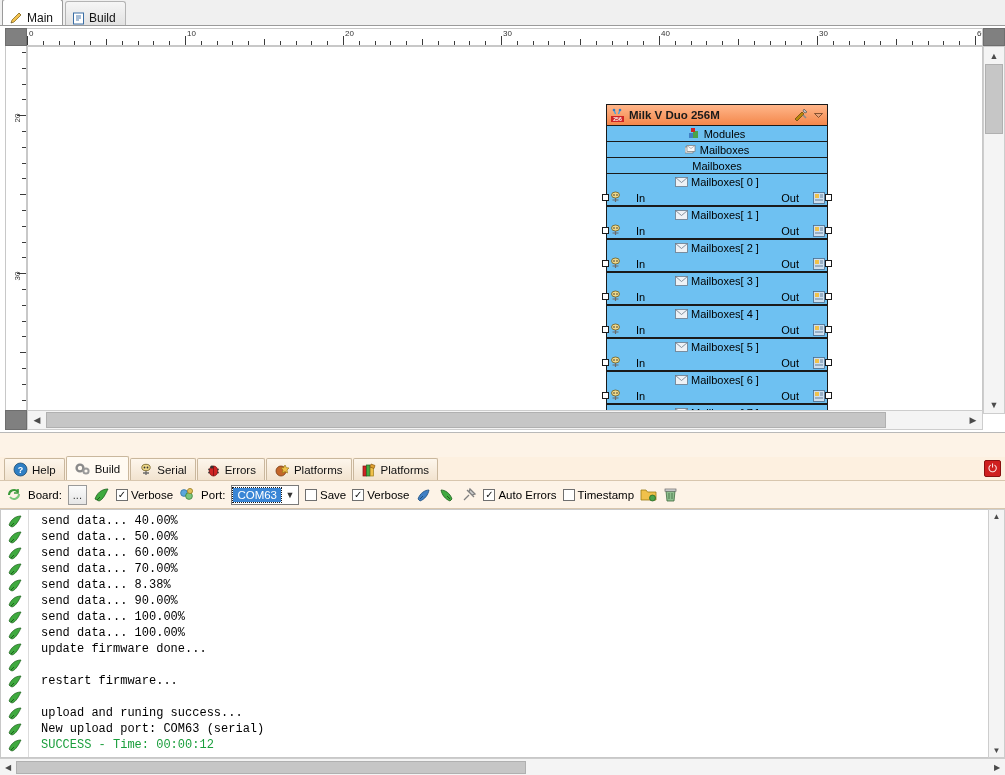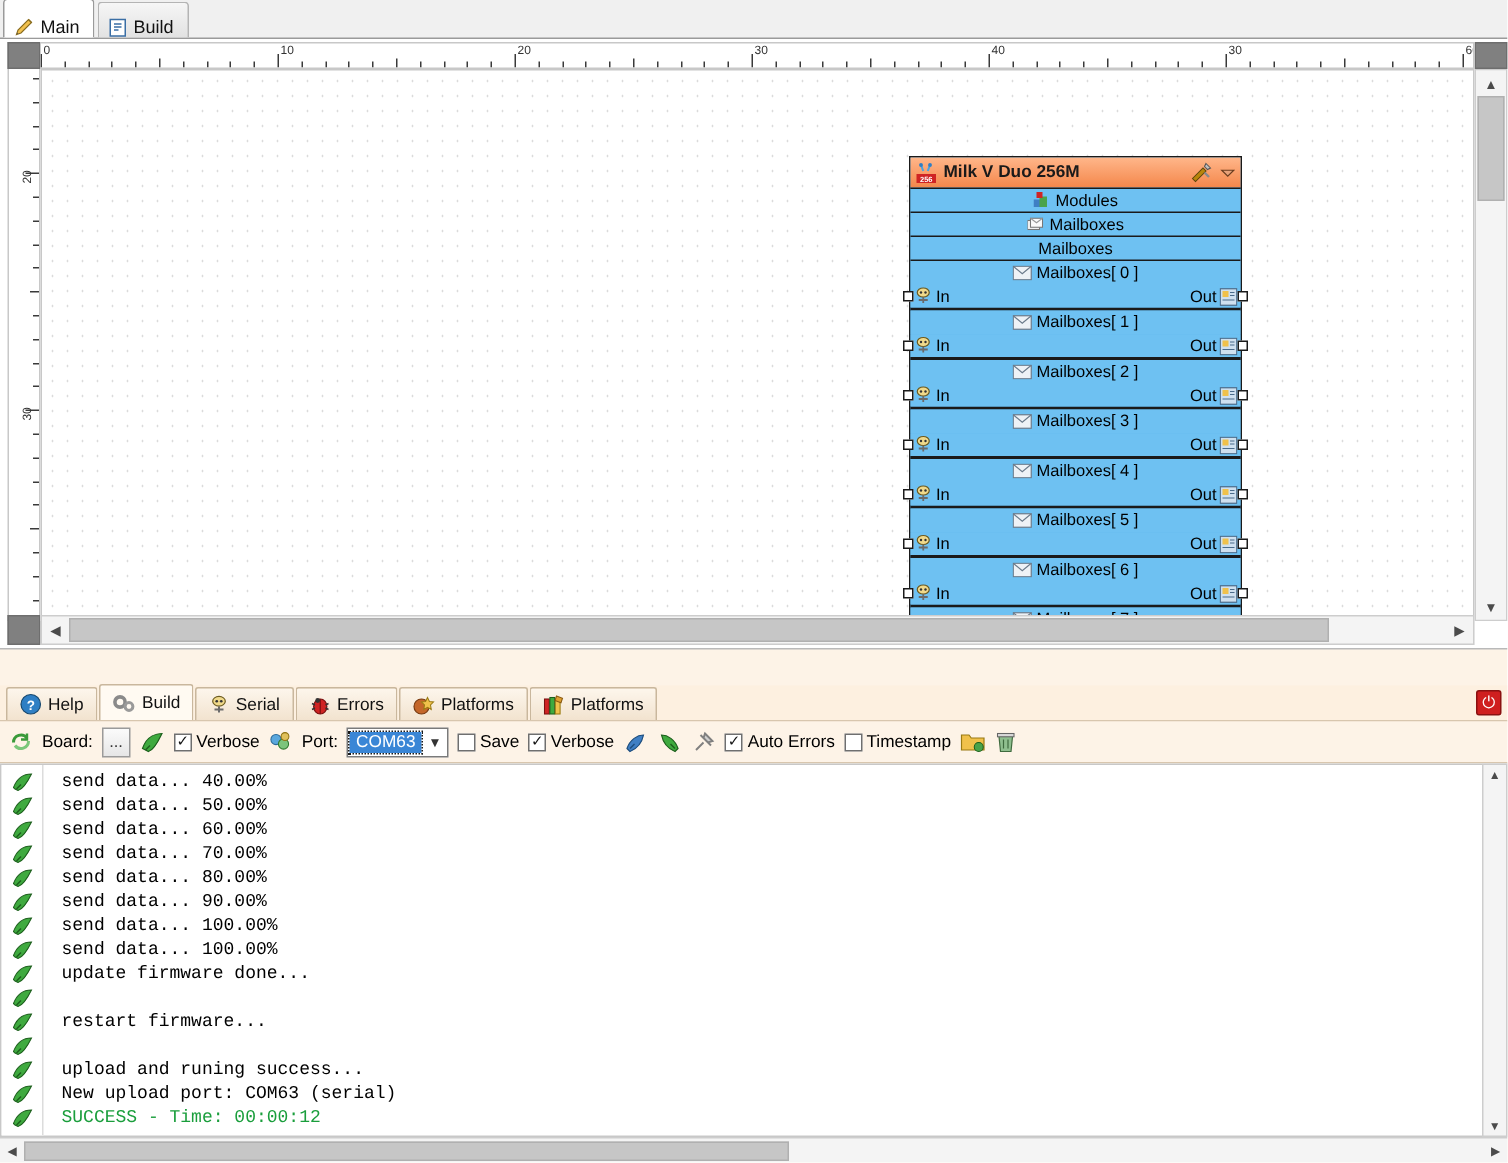--- a/index.html
+++ b/index.html
@@ -86,21 +86,21 @@
   }
   .mbox{ border-bottom:2px solid #1a1a1a; }
   .mbox-head{
     height:16px; display:flex; align-items:center; justify-content:center;
     gap:3px; background:#6ec1f2;
   }
   .mbox-ports{
     height:15px; display:flex; align-items:center; justify-content:space-between;
     padding:0 2px; background:#6ec1f2;
   }
-  .port{ display:flex; align-items:center; gap:2px; }
+  .port{ display:flex; align-items:center; gap:14px; }
   .plug{
     position:absolute; width:7px; height:7px; background:#fff;
     border:1px solid #1a1a1a;
   }
   .plug.l{ left:-5px; } .plug.r{ right:-5px; }
 
   
   .ic{ display:inline-block; line-height:0; vertical-align:middle; }
 
   
@@ -843,21 +843,21 @@
                 <path d="M3 11c3-8 9-9 12-9-2 4-5 10-9 11l-2-1z" fill="#3faa3f" stroke="#1d5f1d" stroke-width=".7"></path>
                 <path d="M5 12l3-3" stroke="#1d5f1d" stroke-width="1"></path>
               </svg></span>
           </div>
         </div>
       <div class="conlines" id="conLines">
           <div class="cline">send data... 40.00%</div>
           <div class="cline">send data... 50.00%</div>
           <div class="cline">send data... 60.00%</div>
           <div class="cline">send data... 70.00%</div>
-          <div class="cline">send data... 80.00%</div>
+          <div class="cline">send data... 8.38%</div>
           <div class="cline">send data... 90.00%</div>
           <div class="cline">send data... 100.00%</div>
           <div class="cline">send data... 100.00%</div>
           <div class="cline">update firmware done...</div>
           <div class="cline"></div>
           <div class="cline">restart firmware...</div>
           <div class="cline"></div>
           <div class="cline">upload and runing success...</div>
           <div class="cline">New upload port: COM63 (serial)</div>
           <div class="cline ok">SUCCESS - Time: 00:00:12</div>

